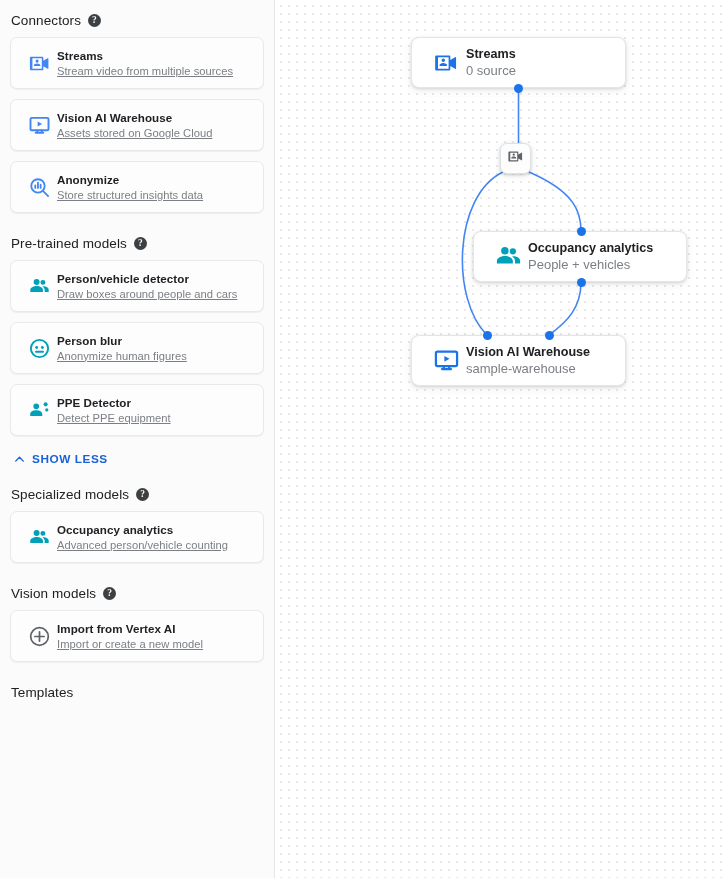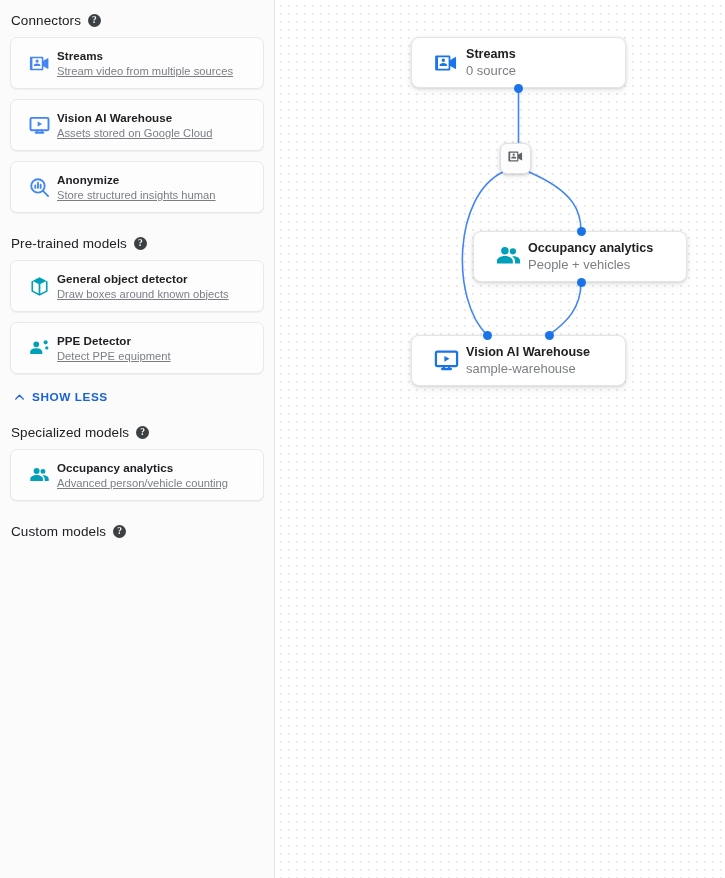--- a/index.html
+++ b/index.html
@@ -154,36 +154,51 @@
         <div class="card">
           <span class="card-icon">
             <svg width="23" height="23" viewBox="0 0 24 24" fill="none" stroke="#4285f4" stroke-width="1.9">
               <circle cx="10.4" cy="10.4" r="7"></circle>
               <path d="M15.6 15.6L21 21" stroke-linecap="round"></path>
               <path d="M7.6 12.4V9.8M10.4 12.4V7M13.2 12.4v-3.4" stroke-linecap="round"></path>
             </svg>
           </span>
           <span class="card-text">
             <span class="card-title">Anonymize</span>
-            <span class="card-sub">Store structured insights human</span>
+            <span class="card-sub">Store structured insights data</span>
           </span>
         </div>
         <div class="section-head">
           <span>Pre-trained models</span>
           <span class="help-icon">?</span>
         </div>
         <div class="card">
           <span class="card-icon">
             <svg width="23" height="23" viewBox="0 0 24 24" fill="#00a1b8">
-              <path d="M12 2.4l8.4 4.3v10.6L12 21.6 3.6 17.3V6.7L12 2.4zm-.9 7.1L5.3 6.5v9.9l5.8 3v-9.9zm1.8 0v9.9l5.8-3V6.5l-5.8 3z"></path>
-            </svg>
-          </span>
-          <span class="card-text">
-            <span class="card-title">General object detector</span>
-            <span class="card-sub">Draw boxes around known objects</span>
+              <path d="M9 4.2a3.1 3.1 0 1 1 0 6.2 3.1 3.1 0 0 1 0-6.2zm0 7.4c3.6 0 6.6 1.8 6.6 4v2.2H2.4V15.6c0-2.2 3-4 6.6-4z"></path>
+              <path d="M15.6 5.1a2.6 2.6 0 1 1 0 5.2 2.6 2.6 0 0 1 0-5.2zm.7 6.6c2.9.1 5.3 1.6 5.3 3.6v2.5h-4.2v-2.2c0-1.5-.9-2.8-2.3-3.7.4-.1.8-.2 1.2-.2z"></path>
+            </svg>
+          </span>
+          <span class="card-text">
+            <span class="card-title">Person/vehicle detector</span>
+            <span class="card-sub">Draw boxes around people and cars</span>
+          </span>
+        </div>
+        <div class="card">
+          <span class="card-icon">
+            <svg width="23" height="23" viewBox="0 0 24 24" fill="none" stroke="#00a1b8" stroke-width="2">
+              <circle cx="12" cy="12" r="9"></circle>
+              <circle cx="9" cy="11" r="1.5" fill="#00a1b8" stroke="none"></circle>
+              <circle cx="15" cy="11" r="1.5" fill="#00a1b8" stroke="none"></circle>
+              <path d="M8.4 15.4h7.2" stroke-linecap="round" stroke-width="2.2"></path>
+            </svg>
+          </span>
+          <span class="card-text">
+            <span class="card-title">Person blur</span>
+            <span class="card-sub">Anonymize human figures</span>
           </span>
         </div>
         <div class="card">
           <span class="card-icon">
             <svg width="23" height="23" viewBox="0 0 24 24" fill="#00a1b8">
               <path d="M8.6 4.6a3 3 0 1 1 0 6 3 3 0 0 1 0-6zm0 7.2c3.4 0 6.3 1.7 6.3 3.8v2.1H2.3v-2.1c0-2.1 2.9-3.8 6.3-3.8z"></path>
               <circle cx="18.4" cy="5.6" r="2.1"></circle>
               <circle cx="19.6" cy="11.4" r="1.7"></circle>
             </svg>
           </span>
@@ -210,22 +225,37 @@
               <path d="M9 4.2a3.1 3.1 0 1 1 0 6.2 3.1 3.1 0 0 1 0-6.2zm0 7.4c3.6 0 6.6 1.8 6.6 4v2.2H2.4V15.6c0-2.2 3-4 6.6-4z"></path>
               <path d="M15.6 5.1a2.6 2.6 0 1 1 0 5.2 2.6 2.6 0 0 1 0-5.2zm.7 6.6c2.9.1 5.3 1.6 5.3 3.6v2.5h-4.2v-2.2c0-1.5-.9-2.8-2.3-3.7.4-.1.8-.2 1.2-.2z"></path>
             </svg>
           </span>
           <span class="card-text">
             <span class="card-title">Occupancy analytics</span>
             <span class="card-sub">Advanced person/vehicle counting</span>
           </span>
         </div>
         <div class="section-head">
-          <span>Custom models</span>
+          <span>Vision models</span>
           <span class="help-icon">?</span>
+        </div>
+        <div class="card">
+          <span class="card-icon">
+            <svg width="23" height="23" viewBox="0 0 24 24" fill="none" stroke="#5f6368" stroke-width="1.8">
+              <circle cx="12" cy="12" r="9.2"></circle>
+              <path d="M12 7.2v9.6M7.2 12h9.6" stroke-linecap="round"></path>
+            </svg>
+          </span>
+          <span class="card-text">
+            <span class="card-title">Import from Vertex AI</span>
+            <span class="card-sub">Import or create a new model</span>
+          </span>
+        </div>
+        <div class="section-head">
+          <span>Templates</span>
         </div>
       </div>
   </div>
 
   <div id="canvas">
 
     <svg id="edges">
 
       <path d="M 243.5 88 L 243.5 143" stroke="#4285f4" stroke-width="1.6" fill="none"></path>
 

